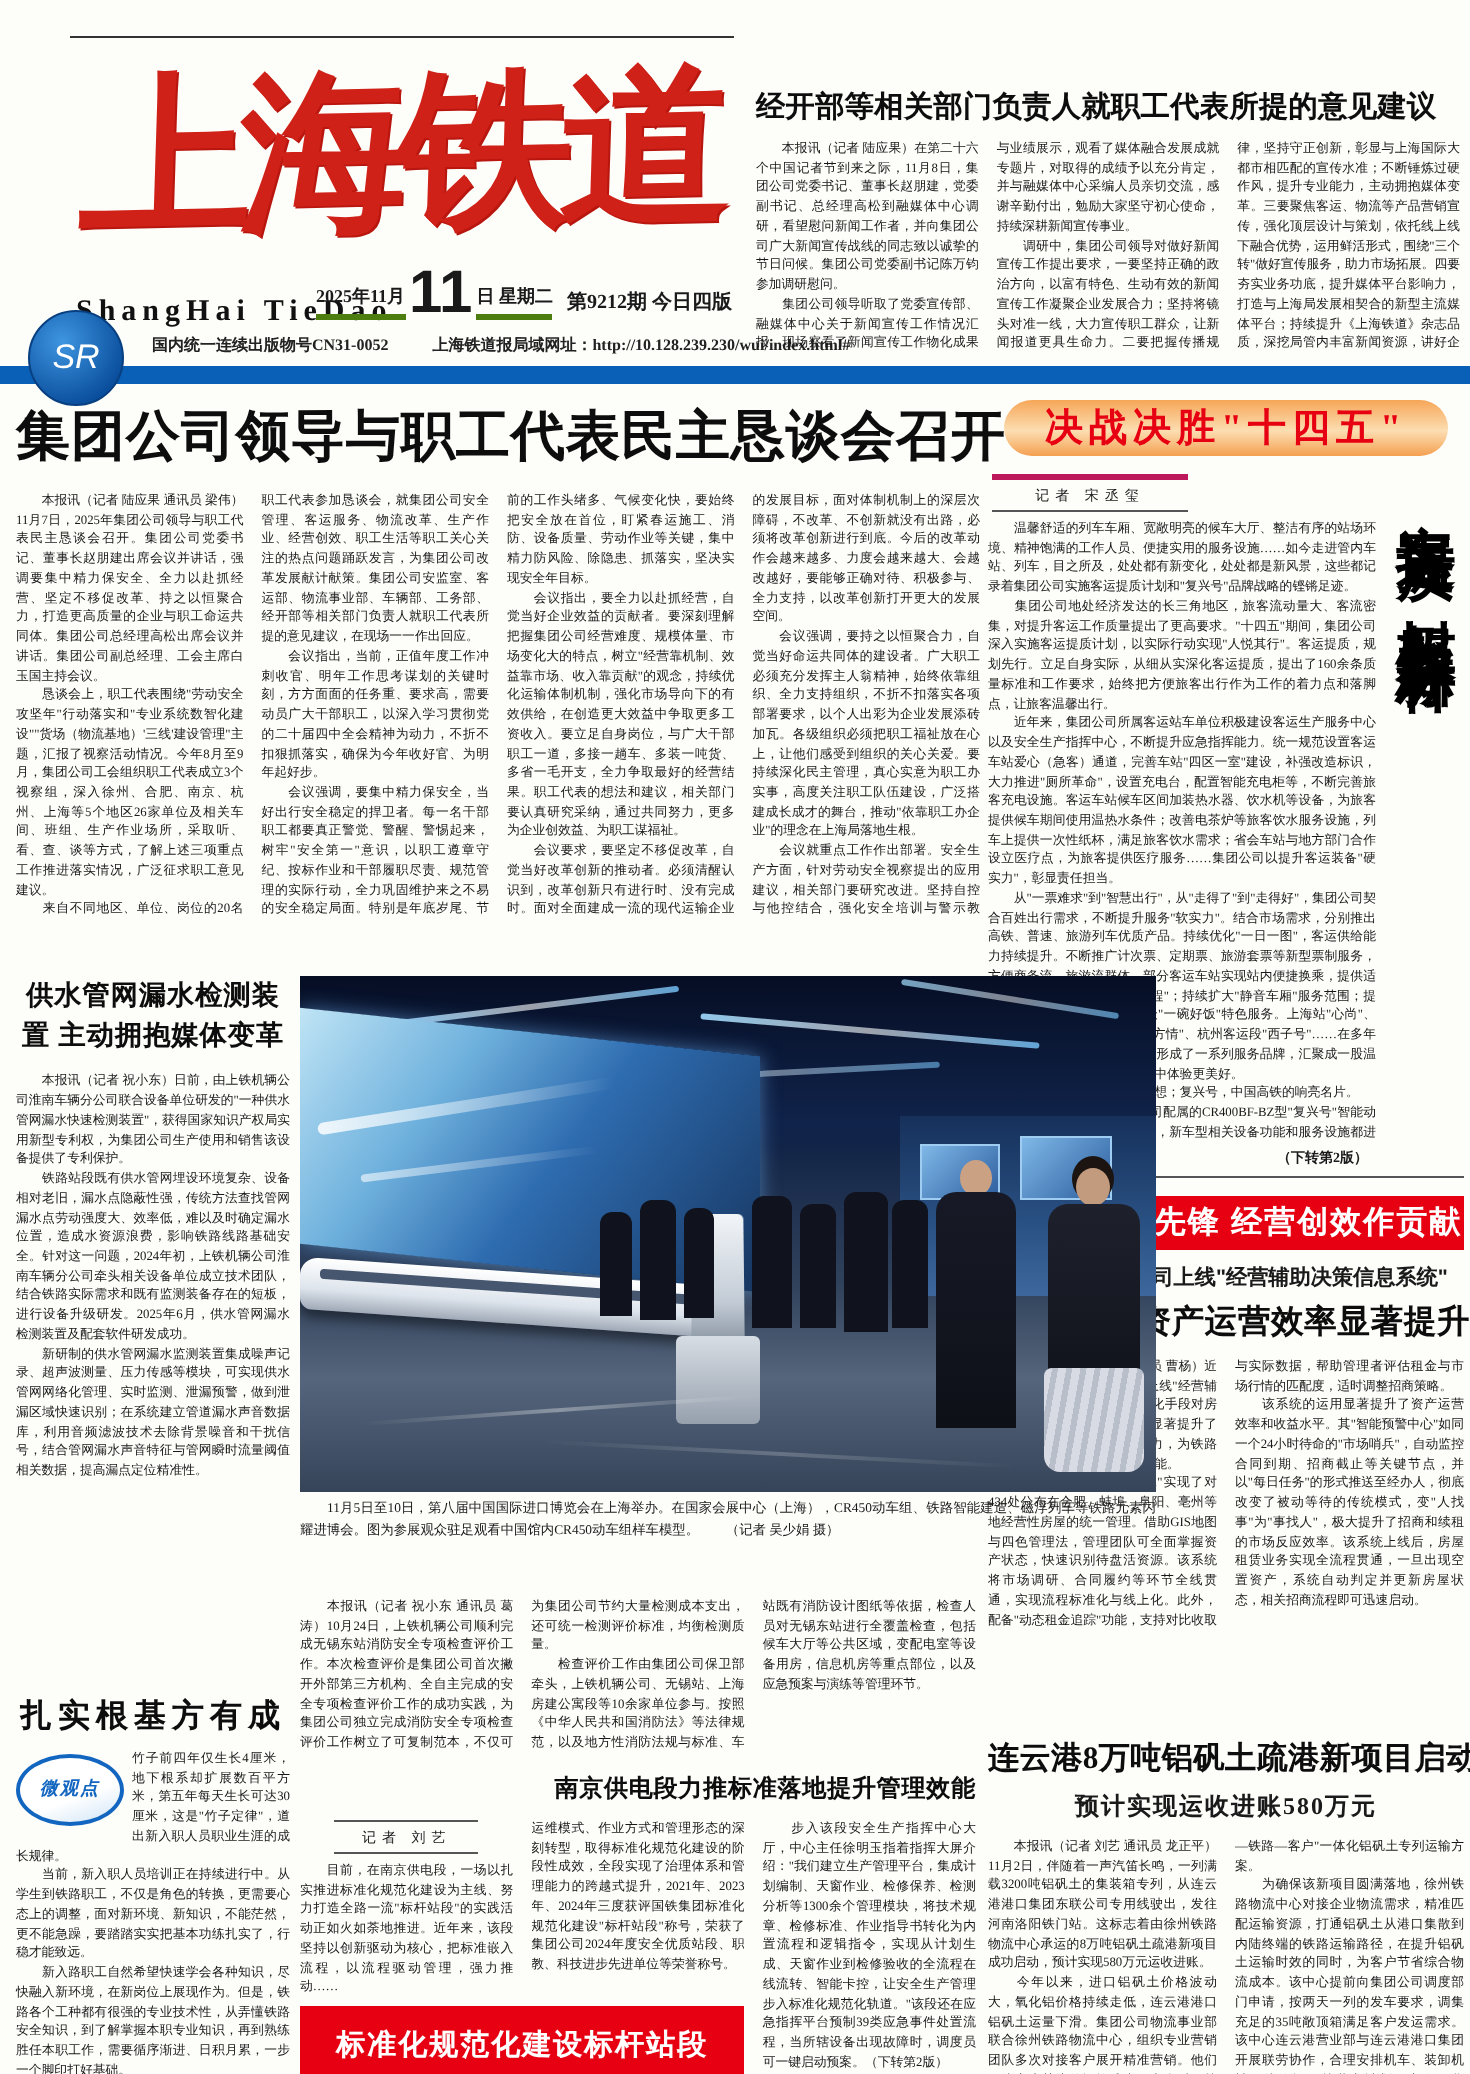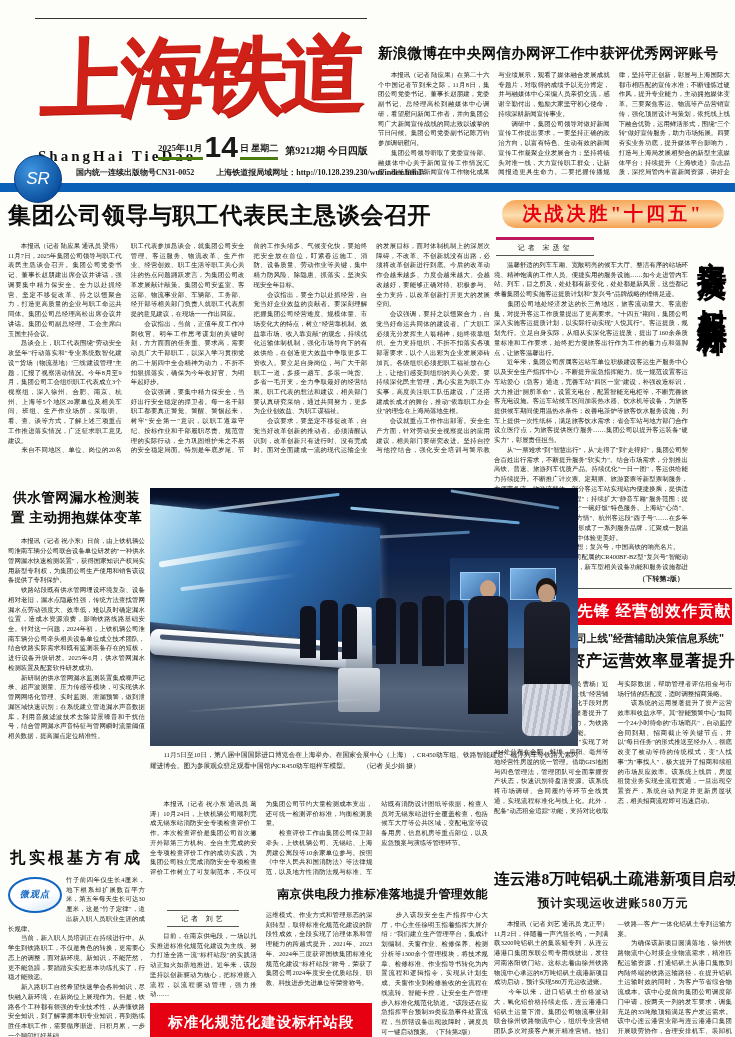--- a/index.html
+++ b/index.html
@@ -41,21 +41,21 @@
     font-family:"Liberation Sans",sans-serif; z-index:3;
   }
 
   
   .tr-art { left:378px; top:44px; width:352px; }
   .tr-headline { font-size:14.6px; white-space:nowrap; letter-spacing:0.2px; }
   .tr-body { margin-top:7px; height:112px; column-count:3; column-gap:9px; }
 
   
   .lead-art { left:8px; top:200px; width:482px; }
-  .lead-headline { font-size:23px; text-align:left; letter-spacing:0.5px; white-space:nowrap; }
+  .lead-headline { font-size:27px; text-align:right; letter-spacing:0.5px; white-space:nowrap; }
   .lead-body { margin-top:10px; height:222px; column-count:4; column-gap:9px; }
 
   
   .campaign { left:494px; top:197px; width:238px; height:392px; border-bottom:1px solid #555; }
   .campaign-banner {
     margin:3px 8px 0 8px; height:28px; border-radius:15px;
     background:linear-gradient(180deg,#f6a658,#fcdeb2 55%,#f4a050);
     display:flex; align-items:center; justify-content:center;
     color:#e60012; font-size:19px; font-weight:900; letter-spacing:3px;
     font-family:"Liberation Serif",serif;
@@ -153,35 +153,35 @@
 </head>
 <body>
 
 <div id="page">
 
   <div class="abs top-rule"></div>
   <div class="abs masthead-title">上海铁道</div>
   <div class="abs romanized">ShangHai TieDao</div>
   <div class="abs date-row">
     <span class="date-small">2025年11月</span>
-    <span class="date-big">14</span>
+    <span class="date-big">11</span>
     <span class="date-small">日 星期二</span>
     <span class="issue">第9212期 今日四版</span>
   </div>
   <div class="abs info-row">
     <span>国内统一连续出版物号CN31-0052</span>
     <span>上海铁道报局域网址：http://10.128.239.230/wui/index.html#</span>
   </div>
   <div class="abs blue-bar"></div>
   <div class="abs logo-circle">
     <span>SR</span>
   </div>
 
   <div class="abs tr-art">
-    <div class="tr-headline headline-song">新浪微博在中央网信办网评工作中获评优秀网评账号</div>
+    <div class="tr-headline headline-song">经开部等相关部门负责人就职工代表所提的意见建议</div>
     <div class="tr-body body-text">　　本报讯（记者 陆应果）在第二十六个中国记者节到来之际，11月8日，集团公司党委书记、董事长赵朋建，党委副书记、总经理高松到融媒体中心调研，看望慰问新闻工作者，并向集团公司广大新闻宣传战线的同志致以诚挚的节日问候。集团公司党委副书记陈万钧参加调研慰问。
 　　集团公司领导听取了党委宣传部、融媒体中心关于新闻宣传工作情况汇报，现场察看了新闻宣传工作物化成果与业绩展示，观看了媒体融合发展成就专题片，对取得的成绩予以充分肯定，并与融媒体中心采编人员亲切交流，感谢辛勤付出，勉励大家坚守初心使命，持续深耕新闻宣传事业。
 　　调研中，集团公司领导对做好新闻宣传工作提出要求，一要坚持正确的政治方向，以富有特色、生动有效的新闻宣传工作凝聚企业发展合力；坚持将镜头对准一线，大力宣传职工群众，让新闻报道更具生命力。二要把握传播规律，坚持守正创新，彰显与上海国际大都市相匹配的宣传水准；不断锤炼过硬作风，提升专业能力，主动拥抱媒体变革。三要聚焦客运、物流等产品营销宣传，强化顶层设计与策划，依托线上线下融合优势，运用鲜活形式，围绕"三个转"做好宣传服务，助力市场拓展。四要夯实业务功底，提升媒体平台影响力，打造与上海局发展相契合的新型主流媒体平台；持续提升《上海铁道》杂志品质，深挖局管内丰富新闻资源，讲好企业发展故事。
 　　近年来，集团公司广大新闻工作者坚持改革机制、投身融合发展，推出了一大批有思想、有温度、有品质的融媒产品。《上海铁道》报获评中国企业报"优秀刊社"和上海市"最佳企业报"，"上海铁道"微信公众号、"上铁集团"微信公众号、新浪微博号、抖音号，多次入选"百个网络正能量铁路专业媒体平台""全国十大铁路微博"。其中，"上铁集团"新浪微博在中央网信办网评工作中获评优秀网评账号，是全路唯一连续获评的集团公司级运维平台。</div>
   </div>
 
   <div class="abs lead-art">
     <div class="lead-headline headline-hei">集团公司领导与职工代表民主恳谈会召开</div>
     <div class="lead-body body-text">　　本报讯（记者 陆应果 通讯员 梁伟）11月7日，2025年集团公司领导与职工代表民主恳谈会召开。集团公司党委书记、董事长赵朋建出席会议并讲话，强调要集中精力保安全、全力以赴抓经营、坚定不移促改革、持之以恒聚合力，打造更高质量的企业与职工命运共同体。集团公司总经理高松出席会议并讲话。集团公司副总经理、工会主席白玉国主持会议。
 　　恳谈会上，职工代表围绕"劳动安全攻坚年"行动落实和"专业系统数智化建设""货场（物流基地）'三线'建设管理"主题，汇报了视察活动情况。今年8月至9月，集团公司工会组织职工代表成立3个视察组，深入徐州、合肥、南京、杭州、上海等5个地区26家单位及相关车间、班组、生产作业场所，采取听、看、查、谈等方式，了解上述三项重点工作推进落实情况，广泛征求职工意见建议。

